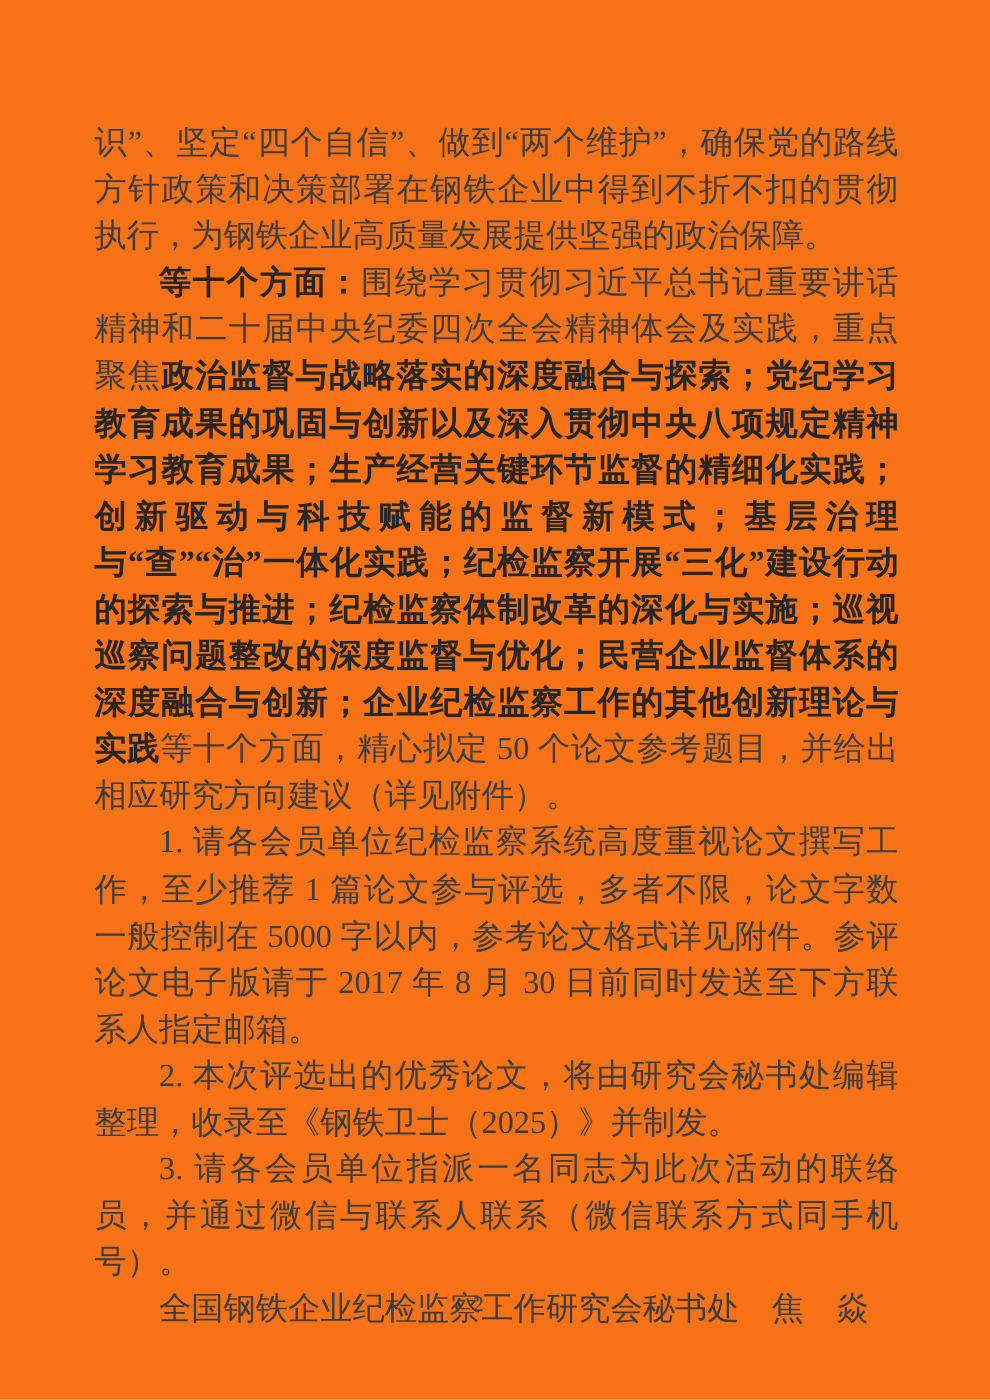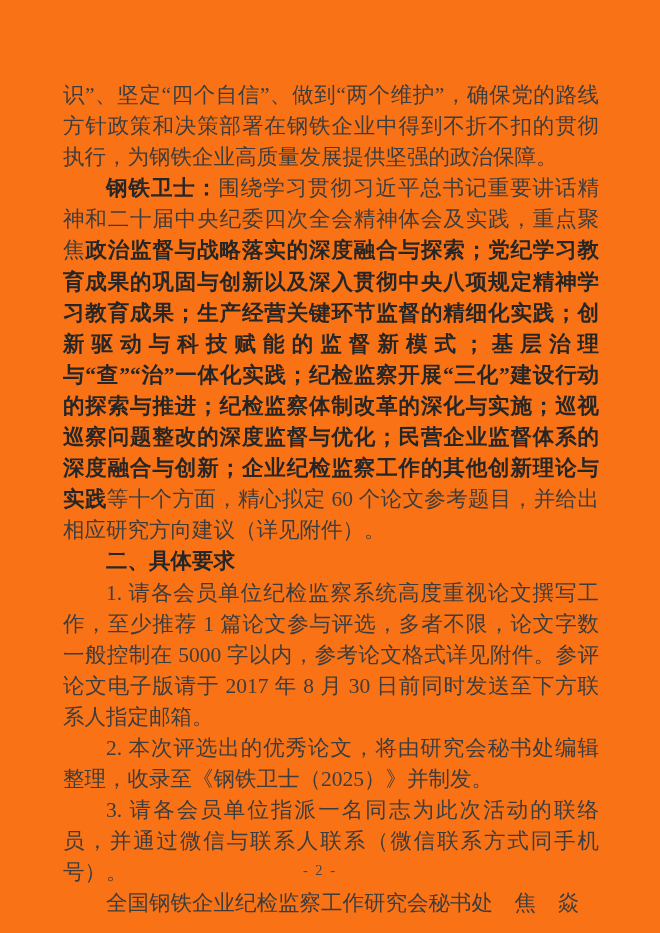--- a/index.html
+++ b/index.html
@@ -53,21 +53,20 @@
     color: #454545;
     font-family: "Liberation Serif", "DejaVu Serif", serif;
   }
 </style>
 </head>
 <body>
 
 <div class="page">
   <div class="doc-body" id="doc-body">
       <p><span>识”、坚定“四个自信”、做到“两个维护”，确保党的路线方针政策和决策部署在钢铁企业中得到不折不扣的贯彻执行，为钢铁企业高质量发展提供坚强的政治保障。</span></p>
-      <p class="indent"><span class="bold">钢铁卫士：</span><span>围绕学习贯彻习近平总书记重要讲话精神和二十届中央纪委四次全会精神体会及实践，重点聚焦</span><span class="bold">政治监督与战略落实的深度融合与探索；党纪学习教育成果的巩固与创新以及深入贯彻中央八项规定精神学习教育成果；生产经营关键环节监督的精细化实践；创新驱动与科技赋能的监督新模式；基层治理与“查”“治”一体化实践；纪检监察开展“三化”建设行动的探索与推进；纪检监察体制改革的深化与实施；巡视巡察问题整改的深度监督与优化；民营企业监督体系的深度融合与创新；企业纪检监察工作的其他创新理论与实践</span><span>等十个方面，精心拟定 60 个论文参考题目，并给出相应研究方向建议（详见附件）。</span></p>
-      <p class="indent"><span class="bold">二、具体要求</span></p>
+      <p class="indent"><span class="bold">等十个方面：</span><span>围绕学习贯彻习近平总书记重要讲话精神和二十届中央纪委四次全会精神体会及实践，重点聚焦</span><span class="bold">政治监督与战略落实的深度融合与探索；党纪学习教育成果的巩固与创新以及深入贯彻中央八项规定精神学习教育成果；生产经营关键环节监督的精细化实践；创新驱动与科技赋能的监督新模式；基层治理与“查”“治”一体化实践；纪检监察开展“三化”建设行动的探索与推进；纪检监察体制改革的深化与实施；巡视巡察问题整改的深度监督与优化；民营企业监督体系的深度融合与创新；企业纪检监察工作的其他创新理论与实践</span><span>等十个方面，精心拟定 50 个论文参考题目，并给出相应研究方向建议（详见附件）。</span></p>
       <p class="indent"><span>1. 请各会员单位纪检监察系统高度重视论文撰写工作，至少推荐 1 篇论文参与评选，多者不限，论文字数一般控制在 5000 字以内，参考论文格式详见附件。参评论文电子版请于 2017 年 8 月 30 日前同时发送至下方联系人指定邮箱。</span></p>
       <p class="indent"><span>2. 本次评选出的优秀论文，将由研究会秘书处编辑整理，收录至《钢铁卫士（2025）》并制发。</span></p>
       <p class="indent"><span>3. 请各会员单位指派一名同志为此次活动的联络员，并通过微信与联系人联系（微信联系方式同手机号）。</span></p>
       <p class="indent"><span>全国钢铁企业纪检监察工作研究会秘书处　焦　焱</span></p>
     </div>
   <div class="page-footer">- 2 -</div>
 </div>
 
 </body></html>

